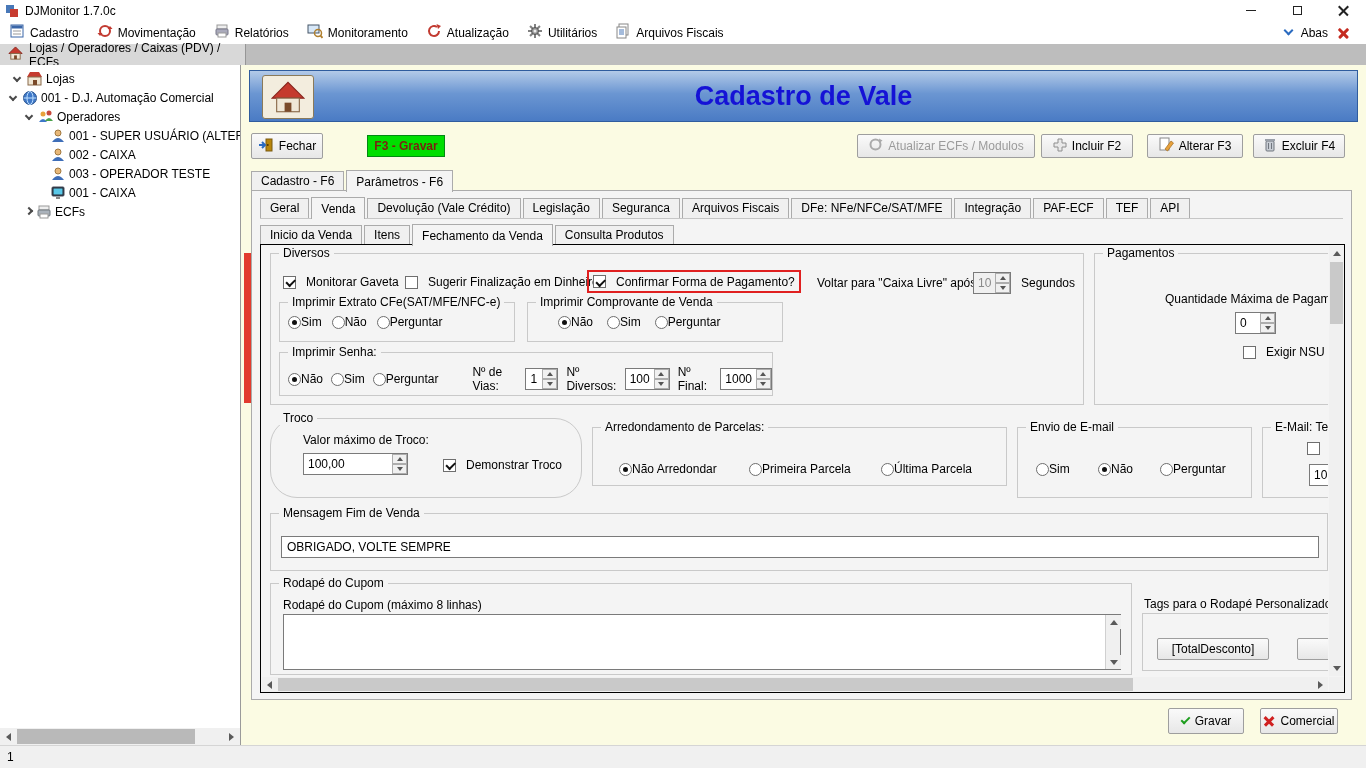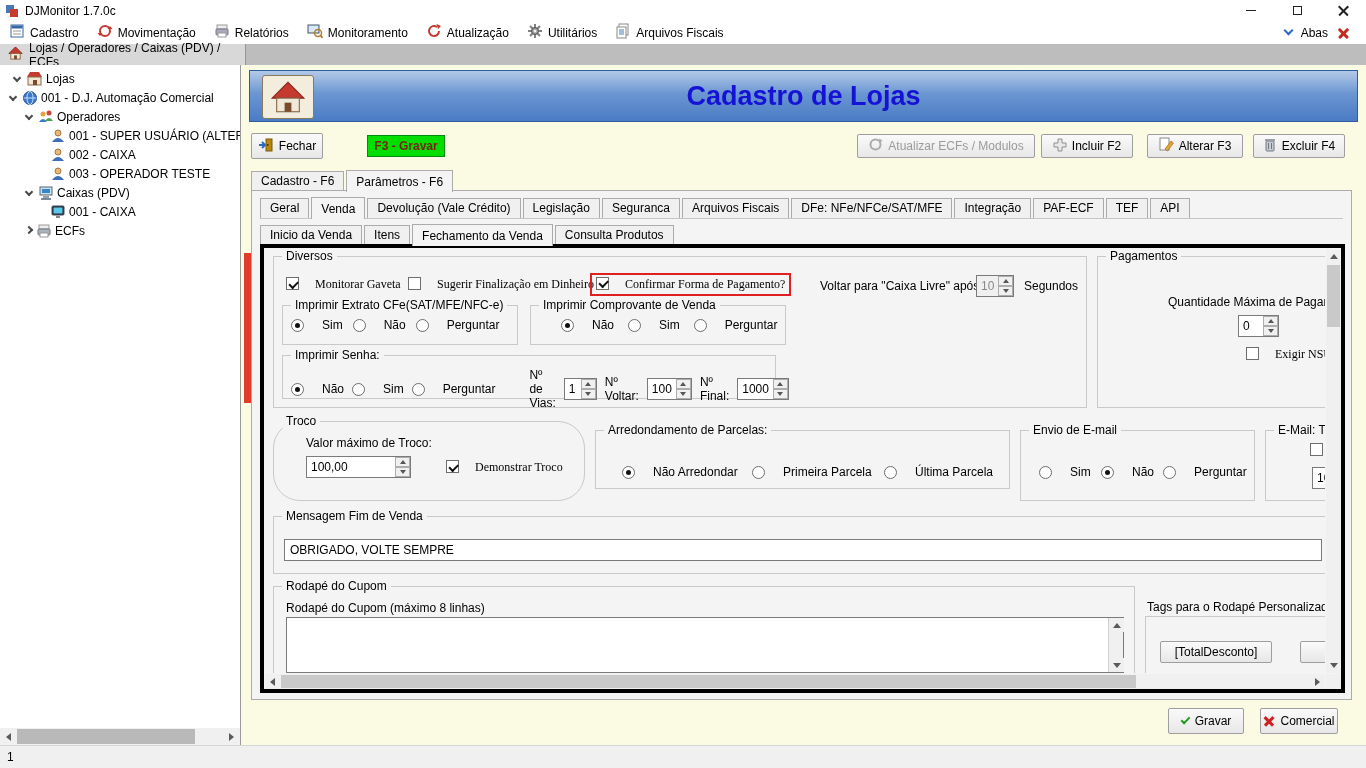--- a/index.html
+++ b/index.html
@@ -77,45 +77,45 @@
   .xmark-red::before { transform:rotate(45deg); } .xmark-red::after { transform:rotate(-45deg); }
 
   
   .maintabs { position:absolute; left:10px; top:104px; display:flex; align-items:flex-end; height:22px; }
   .tab { height:20px; line-height:19px; padding:0 9px; background:#F0F0F0; border:1px solid #ABABAB; border-bottom:none; margin-right:2px; white-space:nowrap; cursor:default; }
   .tab.active { height:22px; line-height:22px; background:#F4F4F4; z-index:3; position:relative; margin-bottom:-1px; }
   .page { position:absolute; left:10px; top:125px; width:1101px; height:510px; background:#F4F4F4; border:1px solid #ABABAB; }
   .paramtabs { position:absolute; left:8px; top:6px; right:8px; height:22px; display:flex; align-items:flex-end; border-bottom:1px solid #C6C6C6; }
   .vendactl { position:absolute; left:8px; top:33px; width:1085px; height:469px; }
   .vendatabs { position:absolute; left:0; top:0; height:21px; display:flex; align-items:flex-end; }
-  .vendabox { position:absolute; left:0; top:20px; right:0; bottom:0; border:4px solid #000000; background:#F4F4F4; }
+  .vendabox { position:absolute; left:0; top:20px; right:0; bottom:0; border:1px solid #000000; background:#F4F4F4; }
   .scrollarea { position:absolute; left:1px; top:1px; right:16px; bottom:16px; overflow:hidden; background:#F4F4F4; }
 
   
   .vscroll { position:absolute; right:0; top:1px; width:15px; bottom:16px; background:#F0F0F0; }
   .vscroll .sb-arrow { left:0; width:15px; height:15px; }
   .vscroll .arr-bottom { top:auto; bottom:0; }
   .vscroll .thumb { position:absolute; left:1px; top:16px; width:13px; height:62px; background:#C9C9C9; }
   .hscroll { position:absolute; left:1px; bottom:0; height:15px; right:16px; background:#F0F0F0; }
   .hscroll .sb-arrow { width:15px; height:15px; }
   .hscroll .arr-right { right:0; }
   .hscroll .thumb { position:absolute; left:16px; top:1px; width:855px; height:13px; background:#C9C9C9; }
   .corner { position:absolute; right:0; bottom:0; width:15px; height:15px; background:#F0F0F0; }
 
   
   .gb { position:absolute; border:1px solid #C9C9C9; }
   .gb-title { position:absolute; top:-8px; left:8px; background:#F4F4F4; padding:0 4px; font-size:12px; white-space:nowrap; }
   .lbl { position:absolute; white-space:nowrap; }
 
   
-  .cbw { display:flex; align-items:flex-start; gap:16px; height:16px; white-space:nowrap;font-family:Liberation Serif, serif; }
+  .cbw { display:flex; align-items:center; gap:10px; height:16px; white-space:nowrap; }
   .cbw.abs { position:absolute; }
   .cb { position:relative; width:13px; height:13px; border:1px solid #6E6E6E; background:#fff; flex:none; }
   .cb.checked::after { content:""; position:absolute; left:2px; top:2.5px; width:7px; height:3.5px; border-left:2px solid #111; border-bottom:2px solid #111; transform:rotate(-45deg); }
-  .rbw { display:flex; align-items:center; gap:18px; white-space:nowrap; }
+  .rbw { display:flex; align-items:center; gap:0; white-space:nowrap; }
   .rbw.abs { position:absolute; }
   .rb { position:relative; width:13px; height:13px; border:1px solid #6E6E6E; border-radius:50%; background:#fff; flex:none; }
   .rb.sel::after { content:""; position:absolute; left:3px; top:3px; width:5px; height:5px; border-radius:50%; background:#111; }
   .spin { display:inline-flex; height:22px; border:1px solid #7A7A7A; background:#fff; flex:none; }
   .spin.abs { position:absolute; }
   .spin .val { padding:0 4px; line-height:20px; font-size:12px; min-width:16px; }
   .spin .arrows { width:15px; display:flex; flex-direction:column; }
   .spin .sarrow { flex:1; background:#F0F0F0; border:1px solid #ADADAD; display:flex; align-items:center; justify-content:center; }
   .spin .sarrow .t { width:0; height:0; border-left:3px solid transparent; border-right:3px solid transparent; }
   .spin .up .t { border-bottom:4px solid #555; }
@@ -295,32 +295,20 @@
       </div>
       <div class="trow lvl3">
         <span class="ticon">
             <svg width="16" height="16">
               <circle cx="8" cy="5" r="3" fill="#E8B878" stroke="#A07840"></circle>
               <path d="M2 14 q6 -8 12 0 Z" fill="#3E6EB8"></path>
             </svg>
           </span>
         <span class="tlabel">003 - OPERADOR TESTE</span>
       </div>
-      <div class="trow lvl2">
-        <span class="chev"></span>
-        <span class="ticon">
-            <svg width="16" height="16">
-              <rect x="2" y="2" width="12" height="8" fill="#CDE0EE" stroke="#556677"></rect>
-              <rect x="4" y="4" width="8" height="4" fill="#3388CC"></rect>
-              <rect x="5" y="11" width="6" height="2" fill="#99A0AA"></rect>
-              <rect x="3" y="13" width="10" height="2" fill="#778899"></rect>
-            </svg>
-          </span>
-        <span class="tlabel">Caixas (PDV)</span>
-      </div>
       <div class="trow lvl3">
         <span class="ticon">
             <svg width="16" height="16">
               <rect x="2" y="2" width="12" height="9" rx="1" fill="#222833" stroke="#444C5C"></rect>
               <rect x="3.5" y="3.5" width="9" height="6" fill="#5AC8E8"></rect>
               <rect x="6" y="12" width="4" height="2" fill="#888"></rect>
             </svg>
           </span>
         <span class="tlabel">001 - CAIXA</span>
       </div>
@@ -350,21 +338,21 @@
   <div class="main">
 
     <div class="header-band">
       <span class="band-icon">
         <svg width="38" height="34" viewBox="0 0 16 15">
             <path d="M1 8 L8 1 L15 8 Z" fill="#C53A2E" stroke="#8A2820" stroke-width="0.5"></path>
             <rect x="3" y="8" width="10" height="6" fill="#F0E8D8" stroke="#8A6A4A" stroke-width="0.5"></rect>
             <rect x="6.5" y="10" width="3" height="4" fill="#7A4A2A"></rect>
           </svg>
       </span>
-      <span class="band-title">Cadastro de Lojas</span>
+      <span class="band-title">Cadastro de Vale</span>
     </div>
 
     <div class="btn btn-fechar">
       <span><svg width="16" height="16">
             <rect x="8" y="2" width="6" height="12" fill="#B8860B" stroke="#7A5A10"></rect>
             <circle cx="9.8" cy="8" r="0.9" fill="#4A3206"></circle>
             <path d="M1 8 h5 M4 5 l3 3 -3 3" stroke="#2A6AC0" stroke-width="2" fill="none"></path>
           </svg></span>
       <span>Fechar</span>
     </div>
@@ -517,21 +505,21 @@
                       <span class="val">1</span>
                       <span class="arrows">
                         <span class="sarrow up">
                           <span class="t"></span>
                         </span>
                         <span class="sarrow dn">
                           <span class="t"></span>
                         </span>
                       </span>
                     </span>
-                  <span>Nº Voltar:</span>
+                  <span>Nº Diversos:</span>
                   <span class="spin">
                       <span class="val">100</span>
                       <span class="arrows">
                         <span class="sarrow up">
                           <span class="t"></span>
                         </span>
                         <span class="sarrow dn">
                           <span class="t"></span>
                         </span>
                       </span>

